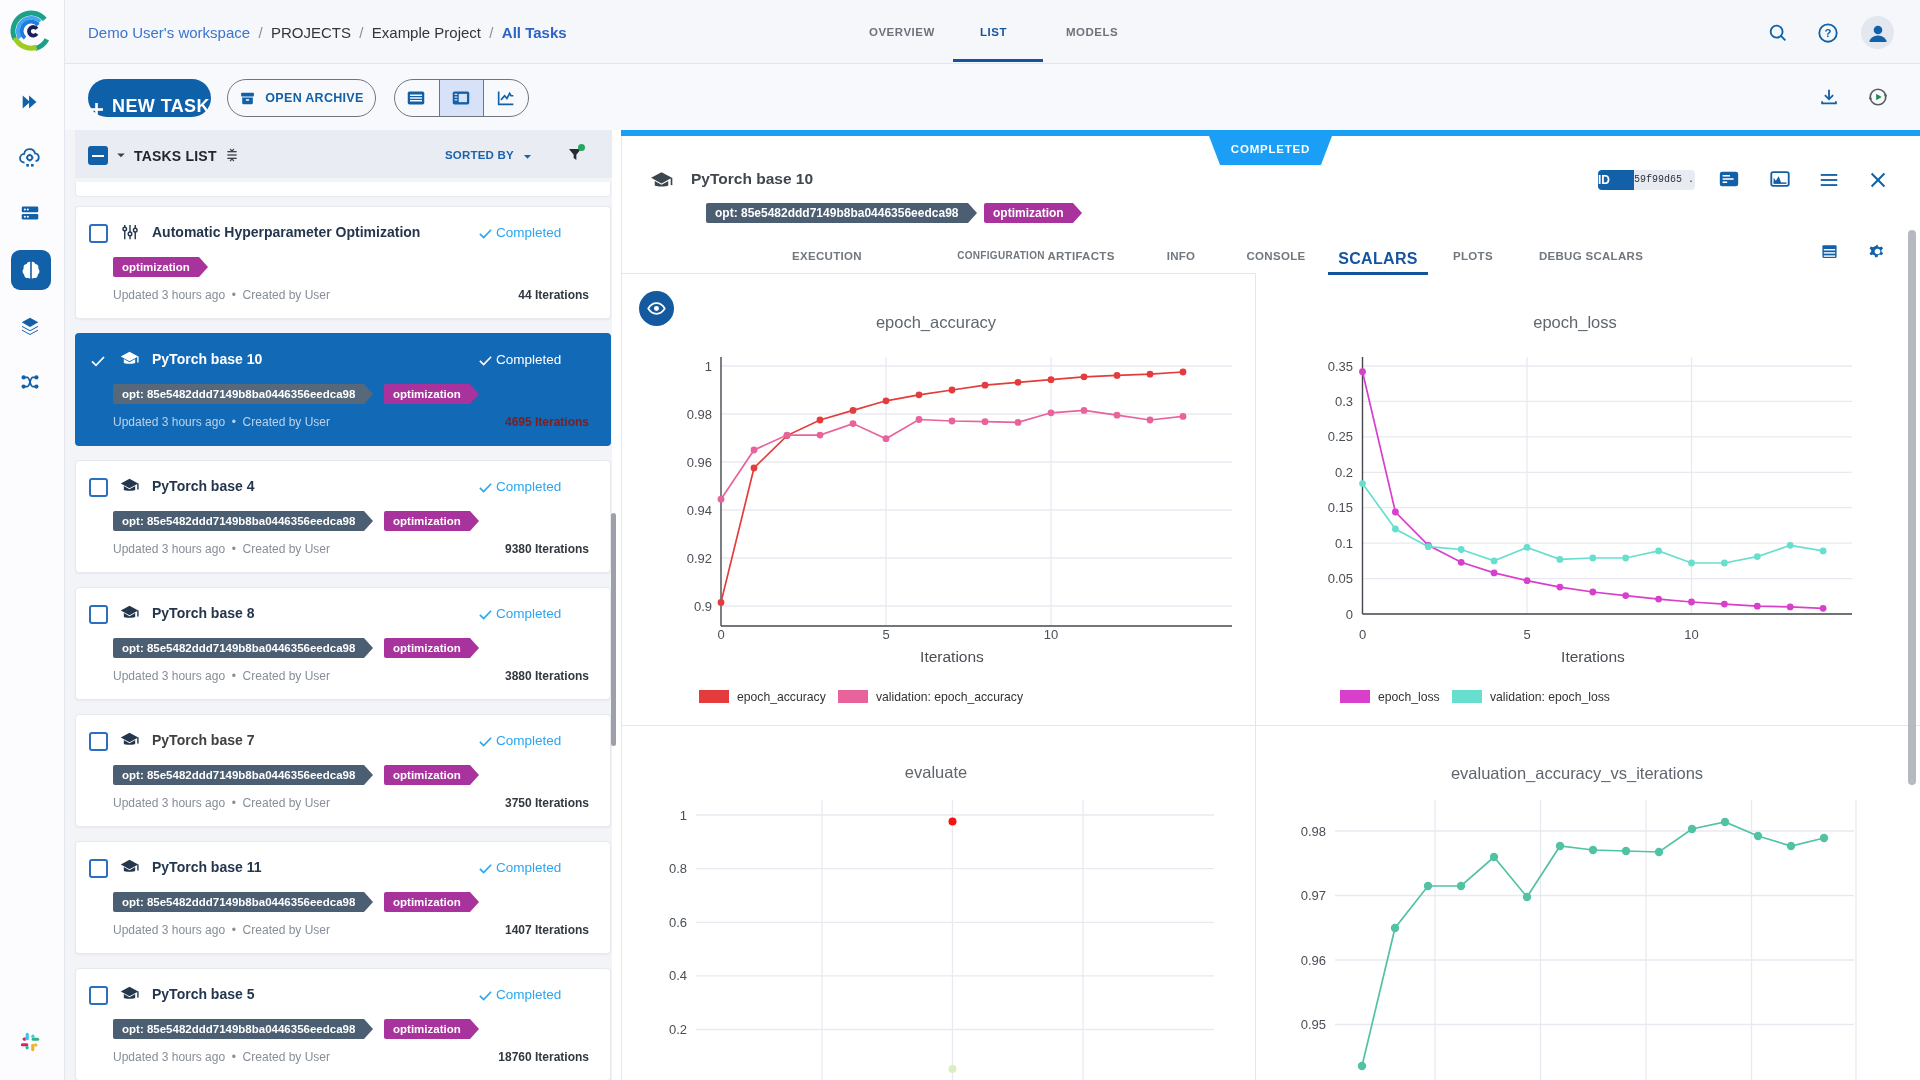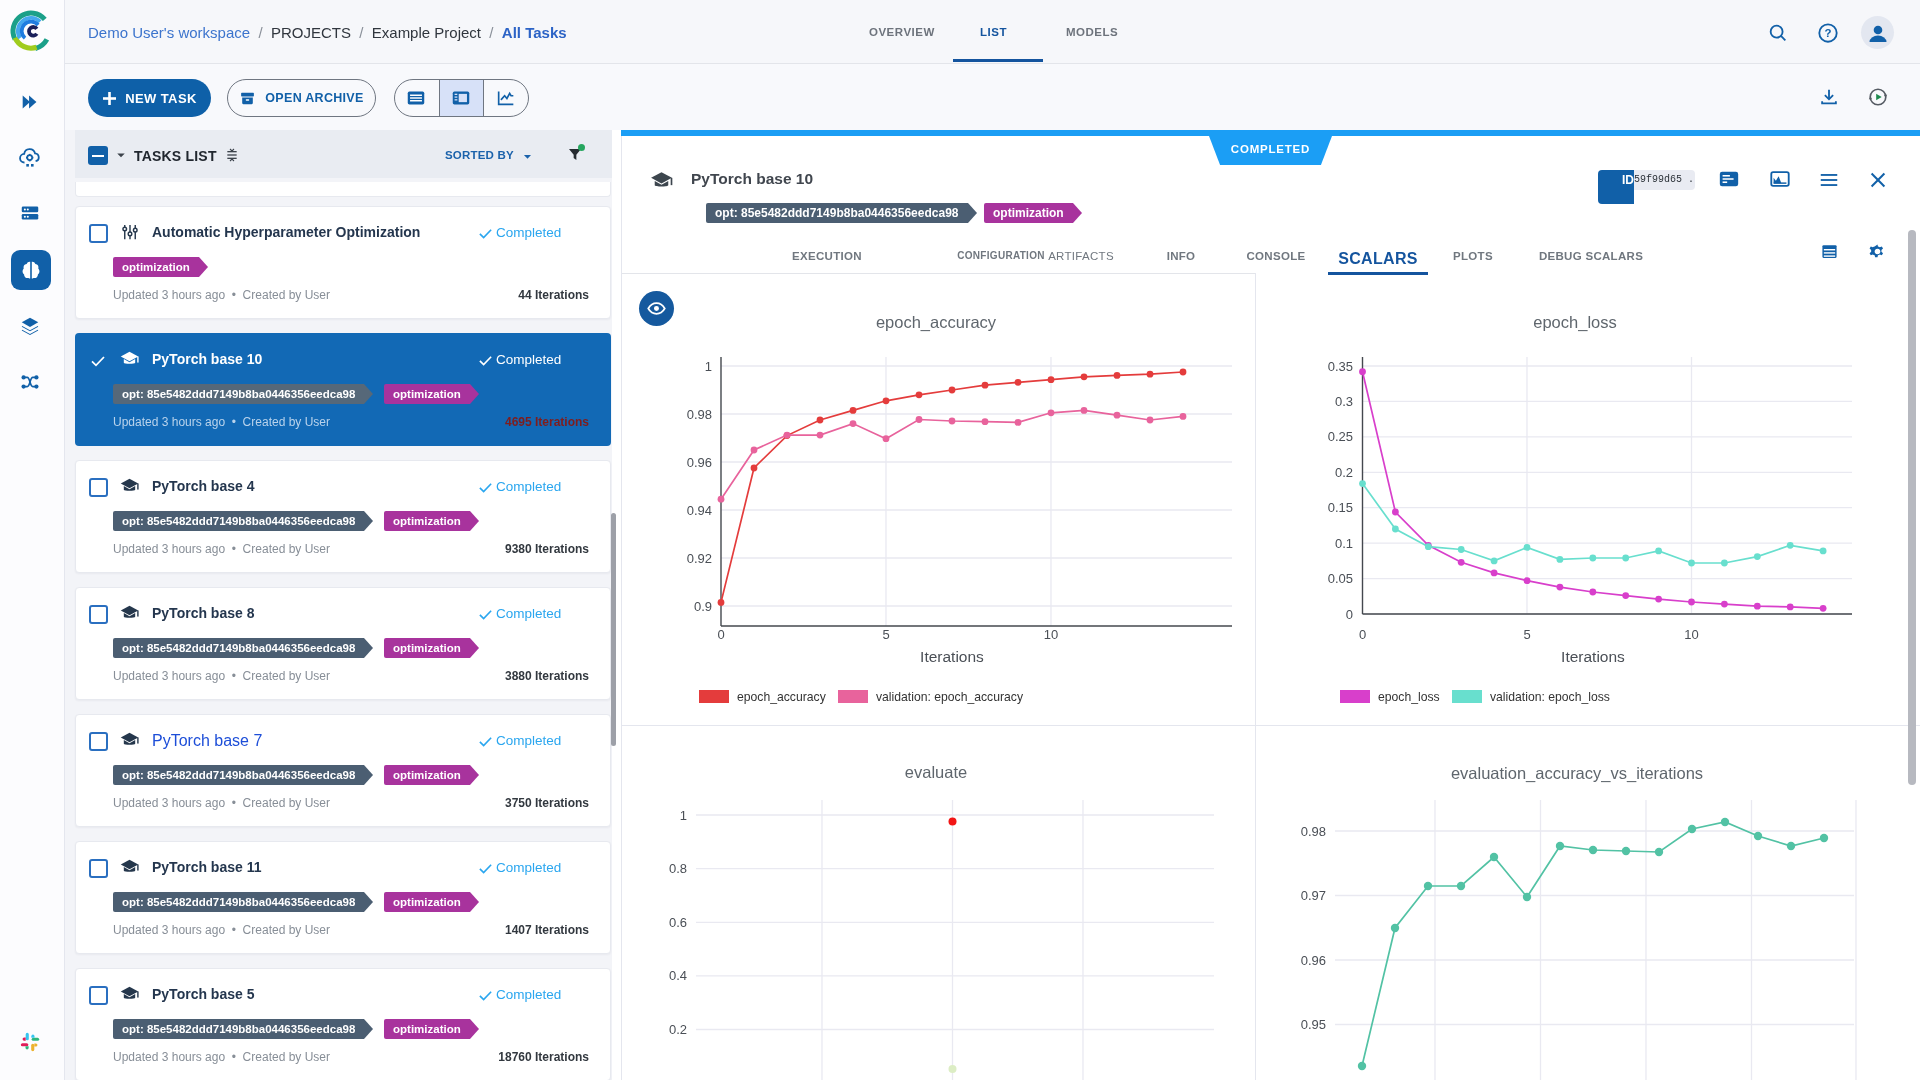--- a/index.html
+++ b/index.html
@@ -21,21 +21,21 @@
     <svg style="position:absolute;left:1817px;top:22px" width="22" height="22" viewBox="0 0 24 24">
       <circle cx="12" cy="12" r="9.5" fill="none" stroke="#1160a8" stroke-width="2"></circle>
       <text x="12" y="16.4" font-size="12.5" font-weight="bold" fill="#1160a8" text-anchor="middle" font-family="Liberation Sans,sans-serif">?</text>
     </svg>
     <div style="position:absolute;left:1861px;top:16px;width:33px;height:33px;border-radius:50%;background:#e3e7f0;overflow:hidden"></div>
     <svg style="position:absolute;left:1866px;top:21px" width="24" height="24" viewBox="0 0 24 24">
       <circle cx="12" cy="9" r="4.3" fill="#1160a8"></circle>
       <path d="M3.5 21 a8.5 6.5 0 0 1 17 0 z" fill="#1160a8"></path>
     </svg>
 <div style="position:absolute;left:64px;top:64px;width:1856px;height:66px;background:#f8f9fc"></div>
-    <div style="position:absolute;left:88px;top:79px;width:123px;height:38px;border-radius:19px;background:#0e60a8;color:#fff;font-size:13px;font-weight:bold;letter-spacing:.4px;display:flex;align-items:center;justify-content:center"><svg width="15" height="15" viewBox="0 0 15 15" style="margin-right:8px">
+    <div style="position:absolute;left:88px;top:79px;width:123px;height:38px;border-radius:19px;background:#0e60a8;color:#fff;font-size:18px;font-weight:bold;letter-spacing:.4px;display:flex;align-items:flex-end;justify-content:center"><svg width="15" height="15" viewBox="0 0 15 15" style="margin-right:8px">
         <rect x="6.2" y="1" width="2.6" height="13" fill="#fff"></rect>
         <rect x="1" y="6.2" width="13" height="2.6" fill="#fff"></rect>
       </svg>NEW TASK</div>
     <div style="position:absolute;left:227px;top:79px;width:149px;height:38px;border-radius:19px;border:1px solid #6f7681;color:#1160a8;font-size:12.5px;font-weight:bold;letter-spacing:.3px;display:flex;align-items:center;justify-content:center;box-sizing:border-box"><svg width="17" height="17" viewBox="0 0 24 24" style="margin-right:9px">
         <rect x="3" y="4" width="18" height="5" rx="1" fill="#1160a8"></rect>
         <path d="M4.5 10.5 h15 v8 a1.5 1.5 0 0 1 -1.5 1.5 h-12 a1.5 1.5 0 0 1 -1.5 -1.5 z" fill="#1160a8"></path>
         <rect x="9.5" y="13" width="5" height="2" rx="1" fill="#fff"></rect>
       </svg>OPEN ARCHIVE</div>
     <div style="position:absolute;left:394px;top:79px;width:135px;height:38px;border-radius:19px;border:1px solid #6f7681;box-sizing:border-box;overflow:hidden;display:flex">
       <div style="flex:1;border-right:1px solid #6f7681"></div>
@@ -182,21 +182,21 @@
     <div style="position:absolute;left:384px;top:638px;height:20px;background:#a8339d;color:#fff;font-size:11.5px;font-weight:bold;line-height:20px;padding:0 9px;border-radius:2px 0 0 2px;white-space:nowrap">optimization<span style="position:absolute;right:-9px;top:0;width:0;height:0;border-top:10px solid transparent;border-bottom:10px solid transparent;border-left:9px solid #a8339d"></span></div>
     <div style="position:absolute;left:113px;top:669px;font-size:12px;color:#878e97">Updated 3 hours ago&nbsp;&nbsp;•&nbsp;&nbsp;Created by User</div>
     <div style="position:absolute;right:1331px;top:669px;font-size:12px;font-weight:bold;color:#32383f">3880 Iterations</div>
     <div style="position:absolute;left:75px;top:714px;width:536px;height:113px;background:#fff;border:1px solid #e7e9ef;border-radius:4px;box-sizing:border-box;box-shadow:0 1px 2px rgba(30,40,80,.05)"></div>
     <div style="position:absolute;left:89px;top:732px;width:19px;height:19px;border:2px solid #2a6fc0;border-radius:3px;box-sizing:border-box;background:#fff"></div>
     <svg style="position:absolute;left:119px;top:730px" width="21" height="21" viewBox="0 0 24 24">
       <path d="M12 3 L22 8.5 L12 14 L2 8.5 Z" fill="#25374c"></path>
       <path d="M5.5 11.5 v4.2 c0 1.6 13 1.6 13 0 v-4.2 L12 15.2 Z" fill="#25374c"></path>
       <rect x="20.8" y="8.5" width="1.6" height="7" fill="#25374c"></rect>
     </svg>
-    <div style="position:absolute;left:152px;top:732px;font-size:16px;font-weight:normal;color:#1d4ed8">PyTorch base 7</div>
+    <div style="position:absolute;left:152px;top:732px;font-size:14px;font-weight:bold;color:#404040">PyTorch base 7</div>
     <svg style="position:absolute;left:478px;top:734px" width="15" height="15" viewBox="0 0 24 24">
       <path d="M3 12.5 L9 18.5 L21 6" fill="none" stroke="#2aa6ef" stroke-width="2.6"></path>
     </svg>
     <div style="position:absolute;left:496px;top:733px;font-size:13.5px;color:#2aa6ef">Completed</div>
     <div style="position:absolute;left:113px;top:765px;height:20px;background:#4b5e72;color:#fff;font-size:11.5px;font-weight:bold;line-height:20px;padding:0 9px;border-radius:2px 0 0 2px;white-space:nowrap">opt: 85e5482ddd7149b8ba0446356eedca98<span style="position:absolute;right:-9px;top:0;width:0;height:0;border-top:10px solid transparent;border-bottom:10px solid transparent;border-left:9px solid #4b5e72"></span></div>
     <div style="position:absolute;left:384px;top:765px;height:20px;background:#a8339d;color:#fff;font-size:11.5px;font-weight:bold;line-height:20px;padding:0 9px;border-radius:2px 0 0 2px;white-space:nowrap">optimization<span style="position:absolute;right:-9px;top:0;width:0;height:0;border-top:10px solid transparent;border-bottom:10px solid transparent;border-left:9px solid #a8339d"></span></div>
     <div style="position:absolute;left:113px;top:796px;font-size:12px;color:#878e97">Updated 3 hours ago&nbsp;&nbsp;•&nbsp;&nbsp;Created by User</div>
     <div style="position:absolute;right:1331px;top:796px;font-size:12px;font-weight:bold;color:#32383f">3750 Iterations</div>
     <div style="position:absolute;left:75px;top:841px;width:536px;height:113px;background:#fff;border:1px solid #e7e9ef;border-radius:4px;box-sizing:border-box;box-shadow:0 1px 2px rgba(30,40,80,.05)"></div>
     <div style="position:absolute;left:89px;top:859px;width:19px;height:19px;border:2px solid #2a6fc0;border-radius:3px;box-sizing:border-box;background:#fff"></div>
@@ -233,21 +233,21 @@
     <div style="position:absolute;left:611px;top:513px;width:5px;height:233px;border-radius:3px;background:#9da0a8"></div>
 <div style="position:absolute;left:621px;top:130px;width:1299px;height:950px;background:#fff;border-left:1px solid #e4e6ee;box-sizing:border-box"></div>
     <div style="position:absolute;left:621px;top:130px;width:1299px;height:6px;background:#1b9ef5"></div>
     <div style="position:absolute;left:1209px;top:136px;width:123px;height:29px;background:#1b9ef5;clip-path:polygon(0 0,100% 0,91% 100%,9% 100%);color:#fff;font-size:11.5px;font-weight:bold;letter-spacing:.8px;text-align:center;line-height:27px">COMPLETED</div>
     <svg style="position:absolute;left:649px;top:169px" width="25" height="25" viewBox="0 0 24 24">
       <path d="M12 3 L22 8.5 L12 14 L2 8.5 Z" fill="#3d464e"></path>
       <path d="M5.5 11.5 v4.2 c0 1.6 13 1.6 13 0 v-4.2 L12 15.2 Z" fill="#3d464e"></path>
       <rect x="20.8" y="8.5" width="1.6" height="7" fill="#3d464e"></rect>
     </svg>
     <div style="position:absolute;left:691px;top:170px;font-size:15.5px;font-weight:bold;color:#40464e">PyTorch base 10</div>
-    <div style="position:absolute;left:1598px;top:170px;width:36px;height:34px;background:#1160a8;color:#fff;font-size:12px;font-weight:bold;text-align:right;line-height:20px;border-radius:4px 0 0 4px">ID</div>
+    <div style="position:absolute;left:1598px;top:170px;width:36px;height:20px;background:#1160a8;color:#fff;font-size:12px;font-weight:bold;text-align:left;line-height:20px;border-radius:4px 0 0 4px">ID</div>
     <div style="position:absolute;left:1634px;top:170px;width:61px;height:20px;background:#e9ebf2;color:#2b3138;font-size:10px;text-align:center;line-height:20px;border-radius:0 4px 4px 0;font-family:'Liberation Mono',monospace;white-space:nowrap;overflow:hidden">59f99d65 ...</div>
     <svg style="position:absolute;left:1718px;top:168px" width="22" height="22" viewBox="0 0 24 24">
       <rect x="2" y="4" width="20" height="16" rx="2.5" fill="#1160a8"></rect>
       <g stroke="#fff" stroke-width="1.7">
         <line x1="5" y1="8.5" x2="13" y2="8.5"></line>
         <line x1="5" y1="12" x2="17" y2="12"></line>
         <line x1="5" y1="15.5" x2="10" y2="15.5"></line>
       </g>
     </svg>
     <svg style="position:absolute;left:1769px;top:168px" width="22" height="22" viewBox="0 0 24 24">
@@ -265,21 +265,21 @@
     <svg style="position:absolute;left:1867px;top:169px" width="22" height="22" viewBox="0 0 24 24">
       <g stroke="#1160a8" stroke-width="2.2">
         <line x1="5" y1="5" x2="19" y2="19"></line>
         <line x1="19" y1="5" x2="5" y2="19"></line>
       </g>
     </svg>
     <div style="position:absolute;left:706px;top:203px;height:20px;background:#4b5e72;color:#fff;font-size:12px;font-weight:bold;line-height:20px;padding:0 9px;border-radius:2px 0 0 2px;white-space:nowrap">opt: 85e5482ddd7149b8ba0446356eedca98<span style="position:absolute;right:-9px;top:0;width:0;height:0;border-top:10px solid transparent;border-bottom:10px solid transparent;border-left:9px solid #4b5e72"></span></div>
     <div style="position:absolute;left:984px;top:203px;height:20px;background:#a8339d;color:#fff;font-size:12px;font-weight:bold;line-height:20px;padding:0 9px;border-radius:2px 0 0 2px;white-space:nowrap">optimization<span style="position:absolute;right:-9px;top:0;width:0;height:0;border-top:10px solid transparent;border-bottom:10px solid transparent;border-left:9px solid #a8339d"></span></div>
     <div style="position:absolute;left:827px;top:250px;transform:translateX(-50%);font-size:11.5px;font-weight:bold;letter-spacing:.3px;color:#70777f;white-space:nowrap">EXECUTION</div>
     <div style="position:absolute;left:1001px;top:250px;transform:translateX(-50%);font-size:10px;font-weight:bold;letter-spacing:.3px;color:#70777f;white-space:nowrap">CONFIGURATION</div>
-    <div style="position:absolute;left:1081px;top:250px;transform:translateX(-50%);font-size:11.5px;font-weight:normal;letter-spacing:.3px;color:#70777f;white-space:nowrap">ARTIFACTS</div>
+    <div style="position:absolute;left:1081px;top:250px;transform:translateX(-50%);font-size:11.5px;font-weight:bold;letter-spacing:.3px;color:#70777f;white-space:nowrap">ARTIFACTS</div>
     <div style="position:absolute;left:1181px;top:250px;transform:translateX(-50%);font-size:11.5px;font-weight:bold;letter-spacing:.3px;color:#70777f;white-space:nowrap">INFO</div>
     <div style="position:absolute;left:1276px;top:250px;transform:translateX(-50%);font-size:11.5px;font-weight:bold;letter-spacing:.3px;color:#70777f;white-space:nowrap">CONSOLE</div>
     <div style="position:absolute;left:1378px;top:250px;transform:translateX(-50%);font-size:16px;font-weight:bold;letter-spacing:.3px;color:#14549e;white-space:nowrap">SCALARS</div>
     <div style="position:absolute;left:1473px;top:250px;transform:translateX(-50%);font-size:11.5px;font-weight:bold;letter-spacing:.3px;color:#70777f;white-space:nowrap">PLOTS</div>
     <div style="position:absolute;left:1591px;top:250px;transform:translateX(-50%);font-size:11.5px;font-weight:bold;letter-spacing:.3px;color:#70777f;white-space:nowrap">DEBUG SCALARS</div>
     <div style="position:absolute;left:1328px;top:272px;width:100px;height:3px;background:#14549e"></div>
     <div style="position:absolute;left:622px;top:273px;width:634px;height:1px;background:#e3e5ea"></div>
     <svg style="position:absolute;left:1821px;top:243px" width="17" height="17" viewBox="0 0 24 24">
       <rect x="2" y="3" width="20" height="18" rx="1.5" fill="#1160a8"></rect>
       <g stroke="#fff" stroke-width="2">

